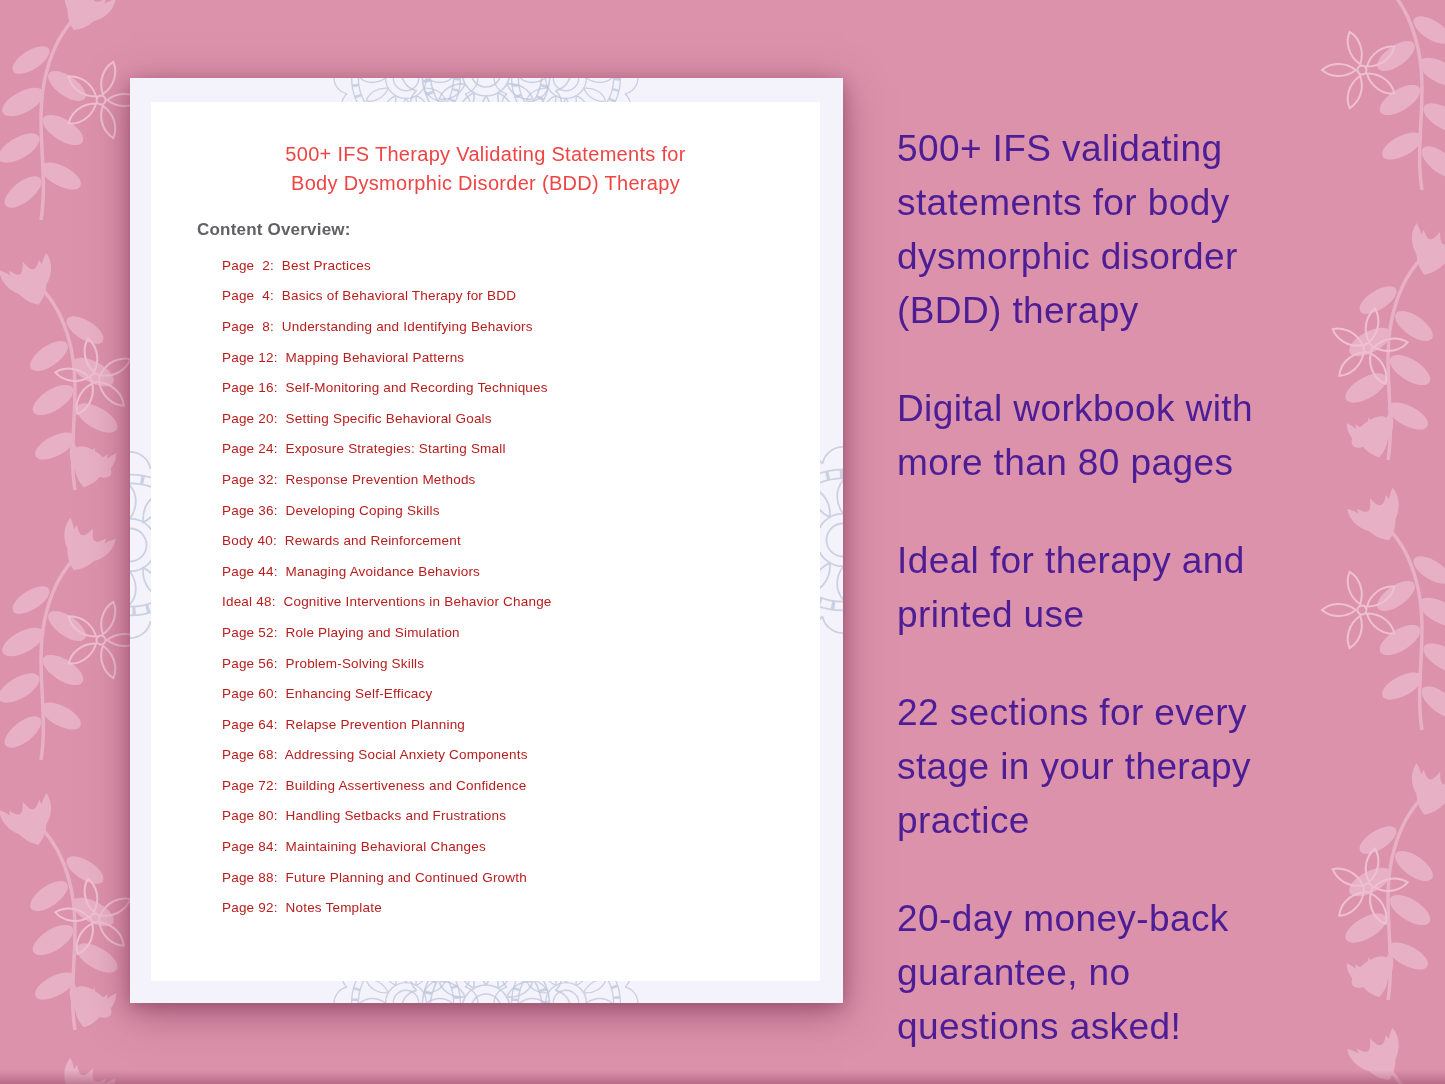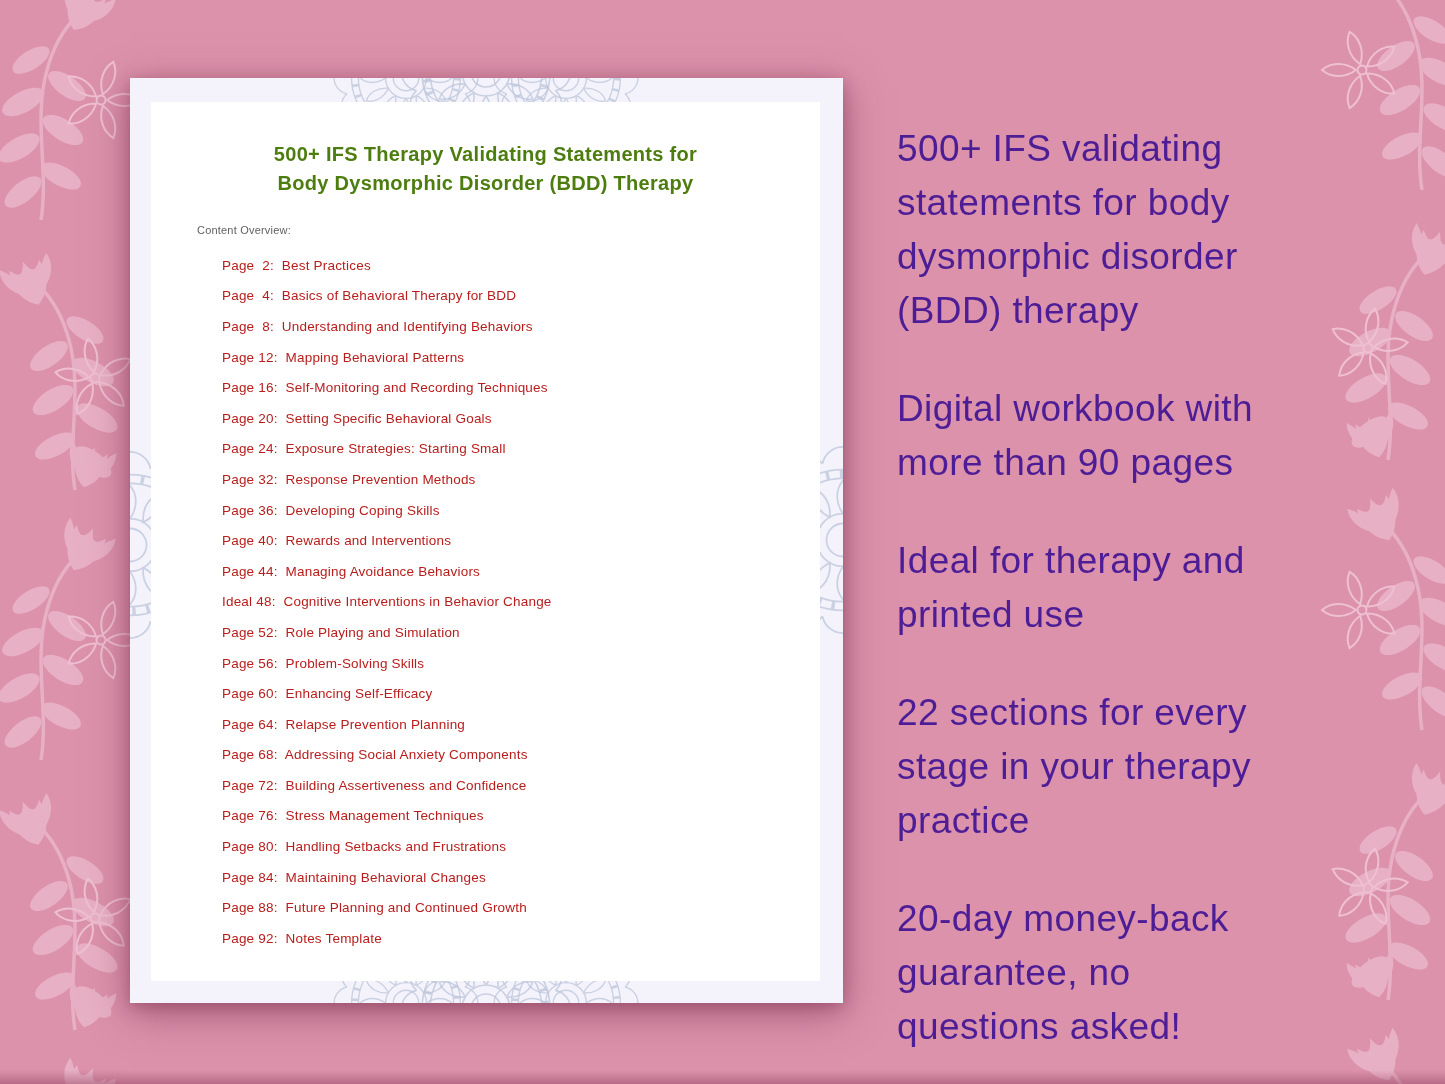--- a/index.html
+++ b/index.html
@@ -24,25 +24,25 @@
     box-shadow: 0 10px 38px rgba(122,48,78,.55), 0 4px 14px rgba(122,48,78,.38);
   }
   .page-mandalas { position:absolute; left:0; top:0; width:713px; height:925px; z-index:1; }
   .page-inner {
     position:absolute; left:21px; top:24px; right:23px; bottom:22px;
     background:#ffffff; z-index:2;
   }
   .doc-title {
     margin:38px 28px 0; text-align:center;
     font-size:20px; line-height:29px; letter-spacing:.3px;
-    color:#4d7c0f; font-weight:700; white-space:pre-line;
+    color:#ef4444; font-weight:400; white-space:pre-line;
   }
   .doc-overview {
     margin:21px 0 0 46px;
-    font-size:11px; line-height:22px; color:#606065; font-weight:400;
+    font-size:17px; line-height:22px; color:#606065; font-weight:700;
     letter-spacing:.2px;
   }
   .toc { list-style:none; margin:9px 0 0 71px; padding:0; }
   .toc li {
     height:30.6px; display:flex; align-items:center;
     font-size:13.5px; color:#b91c1c; letter-spacing:.2px;
     white-space:pre;
   }
   
   .marketing {
@@ -176,58 +176,57 @@
 
           <li>Page 20:  Setting Specific Behavioral Goals</li>
 
           <li>Page 24:  Exposure Strategies: Starting Small</li>
 
 
           <li>Page 32:  Response Prevention Methods</li>
 
           <li>Page 36:  Developing Coping Skills</li>
 
-          <li>Page 40:  Rewards and Interventions</li>
+          <li>Body 40:  Rewards and Reinforcement</li>
 
           <li>Page 44:  Managing Avoidance Behaviors</li>
 
           <li>Ideal 48:  Cognitive Interventions in Behavior Change</li>
 
           <li>Page 52:  Role Playing and Simulation</li>
 
           <li>Page 56:  Problem-Solving Skills</li>
 
           <li>Page 60:  Enhancing Self-Efficacy</li>
 
           <li>Page 64:  Relapse Prevention Planning</li>
 
           <li>Page 68:  Addressing Social Anxiety Components</li>
 
           <li>Page 72:  Building Assertiveness and Confidence</li>
 
-          <li>Page 76:  Stress Management Techniques</li>
 
           <li>Page 80:  Handling Setbacks and Frustrations</li>
 
           <li>Page 84:  Maintaining Behavioral Changes</li>
 
           <li>Page 88:  Future Planning and Continued Growth</li>
 
           <li>Page 92:  Notes Template</li>
         </ul>
     </div>
   </div>
 
   <div class="marketing">
     <p>500+ IFS validating
 statements for body
 dysmorphic disorder
 (BDD) therapy</p>
     <p>Digital workbook with
-more than 90 pages</p>
+more than 80 pages</p>
     <p>Ideal for therapy and
 printed use</p>
     <p>22 sections for every
 stage in your therapy
 practice</p>
     <p>20-day money-back
 guarantee, no
 questions asked!</p>
   </div>
 

